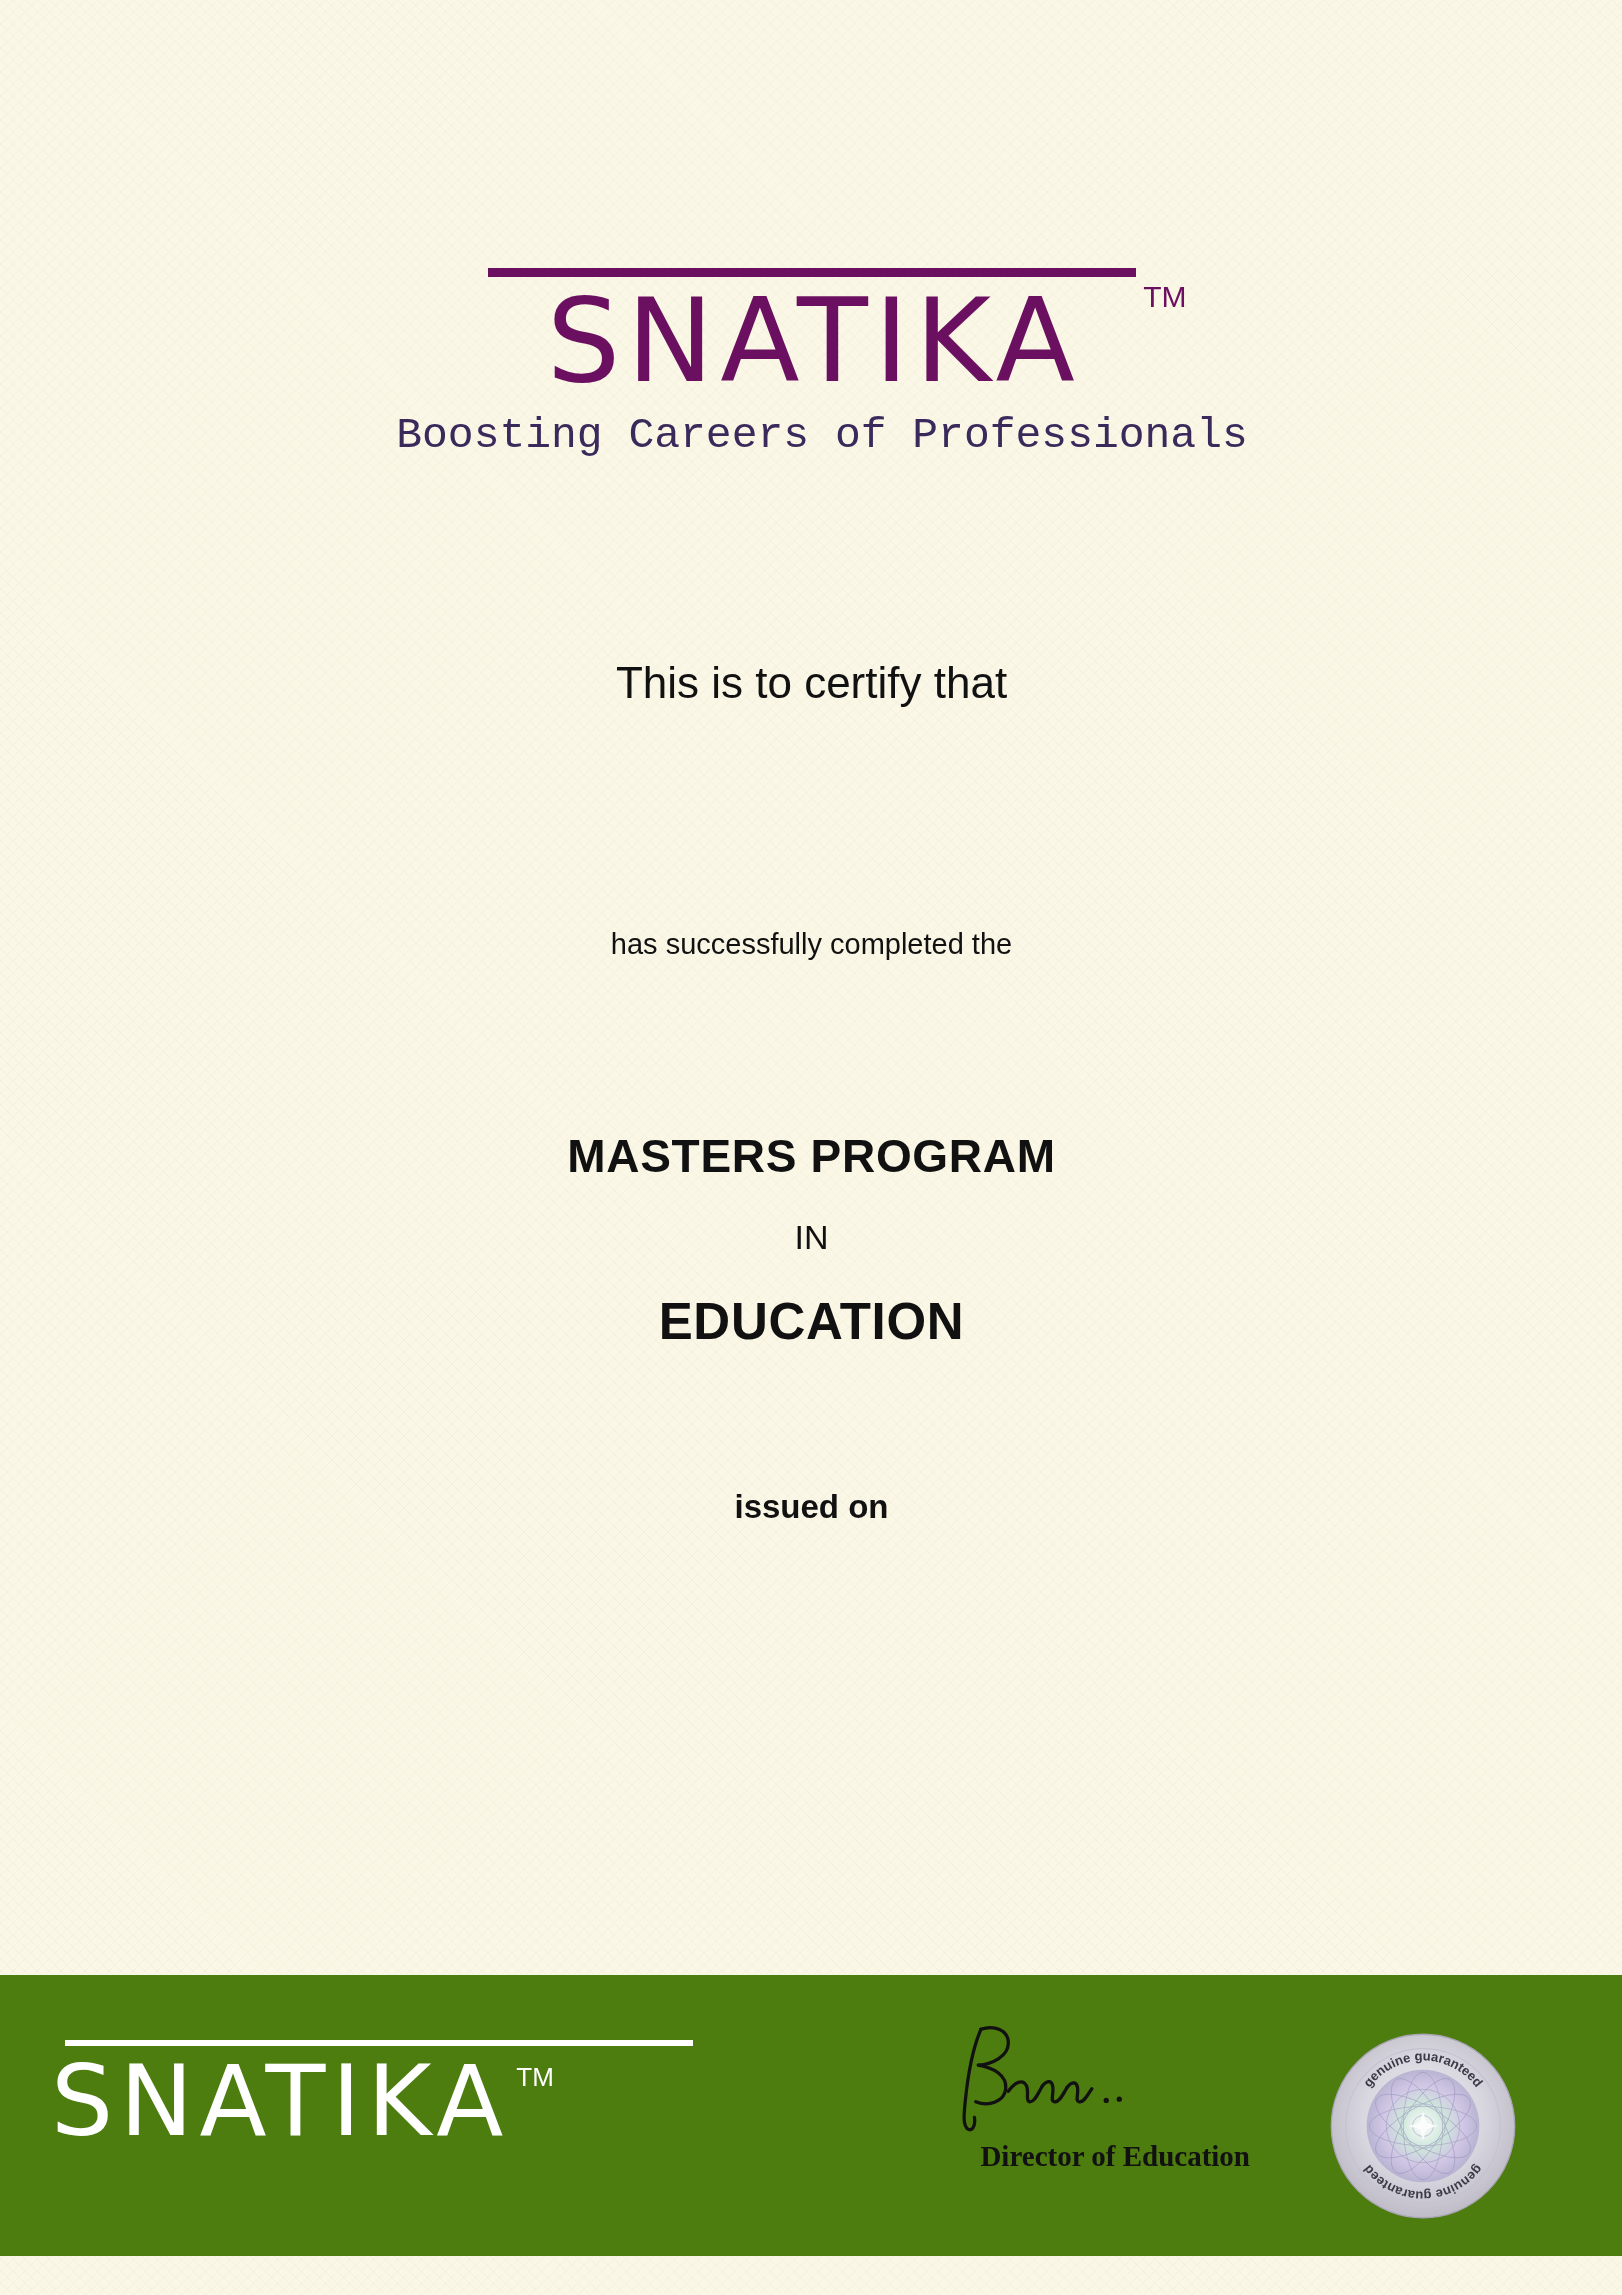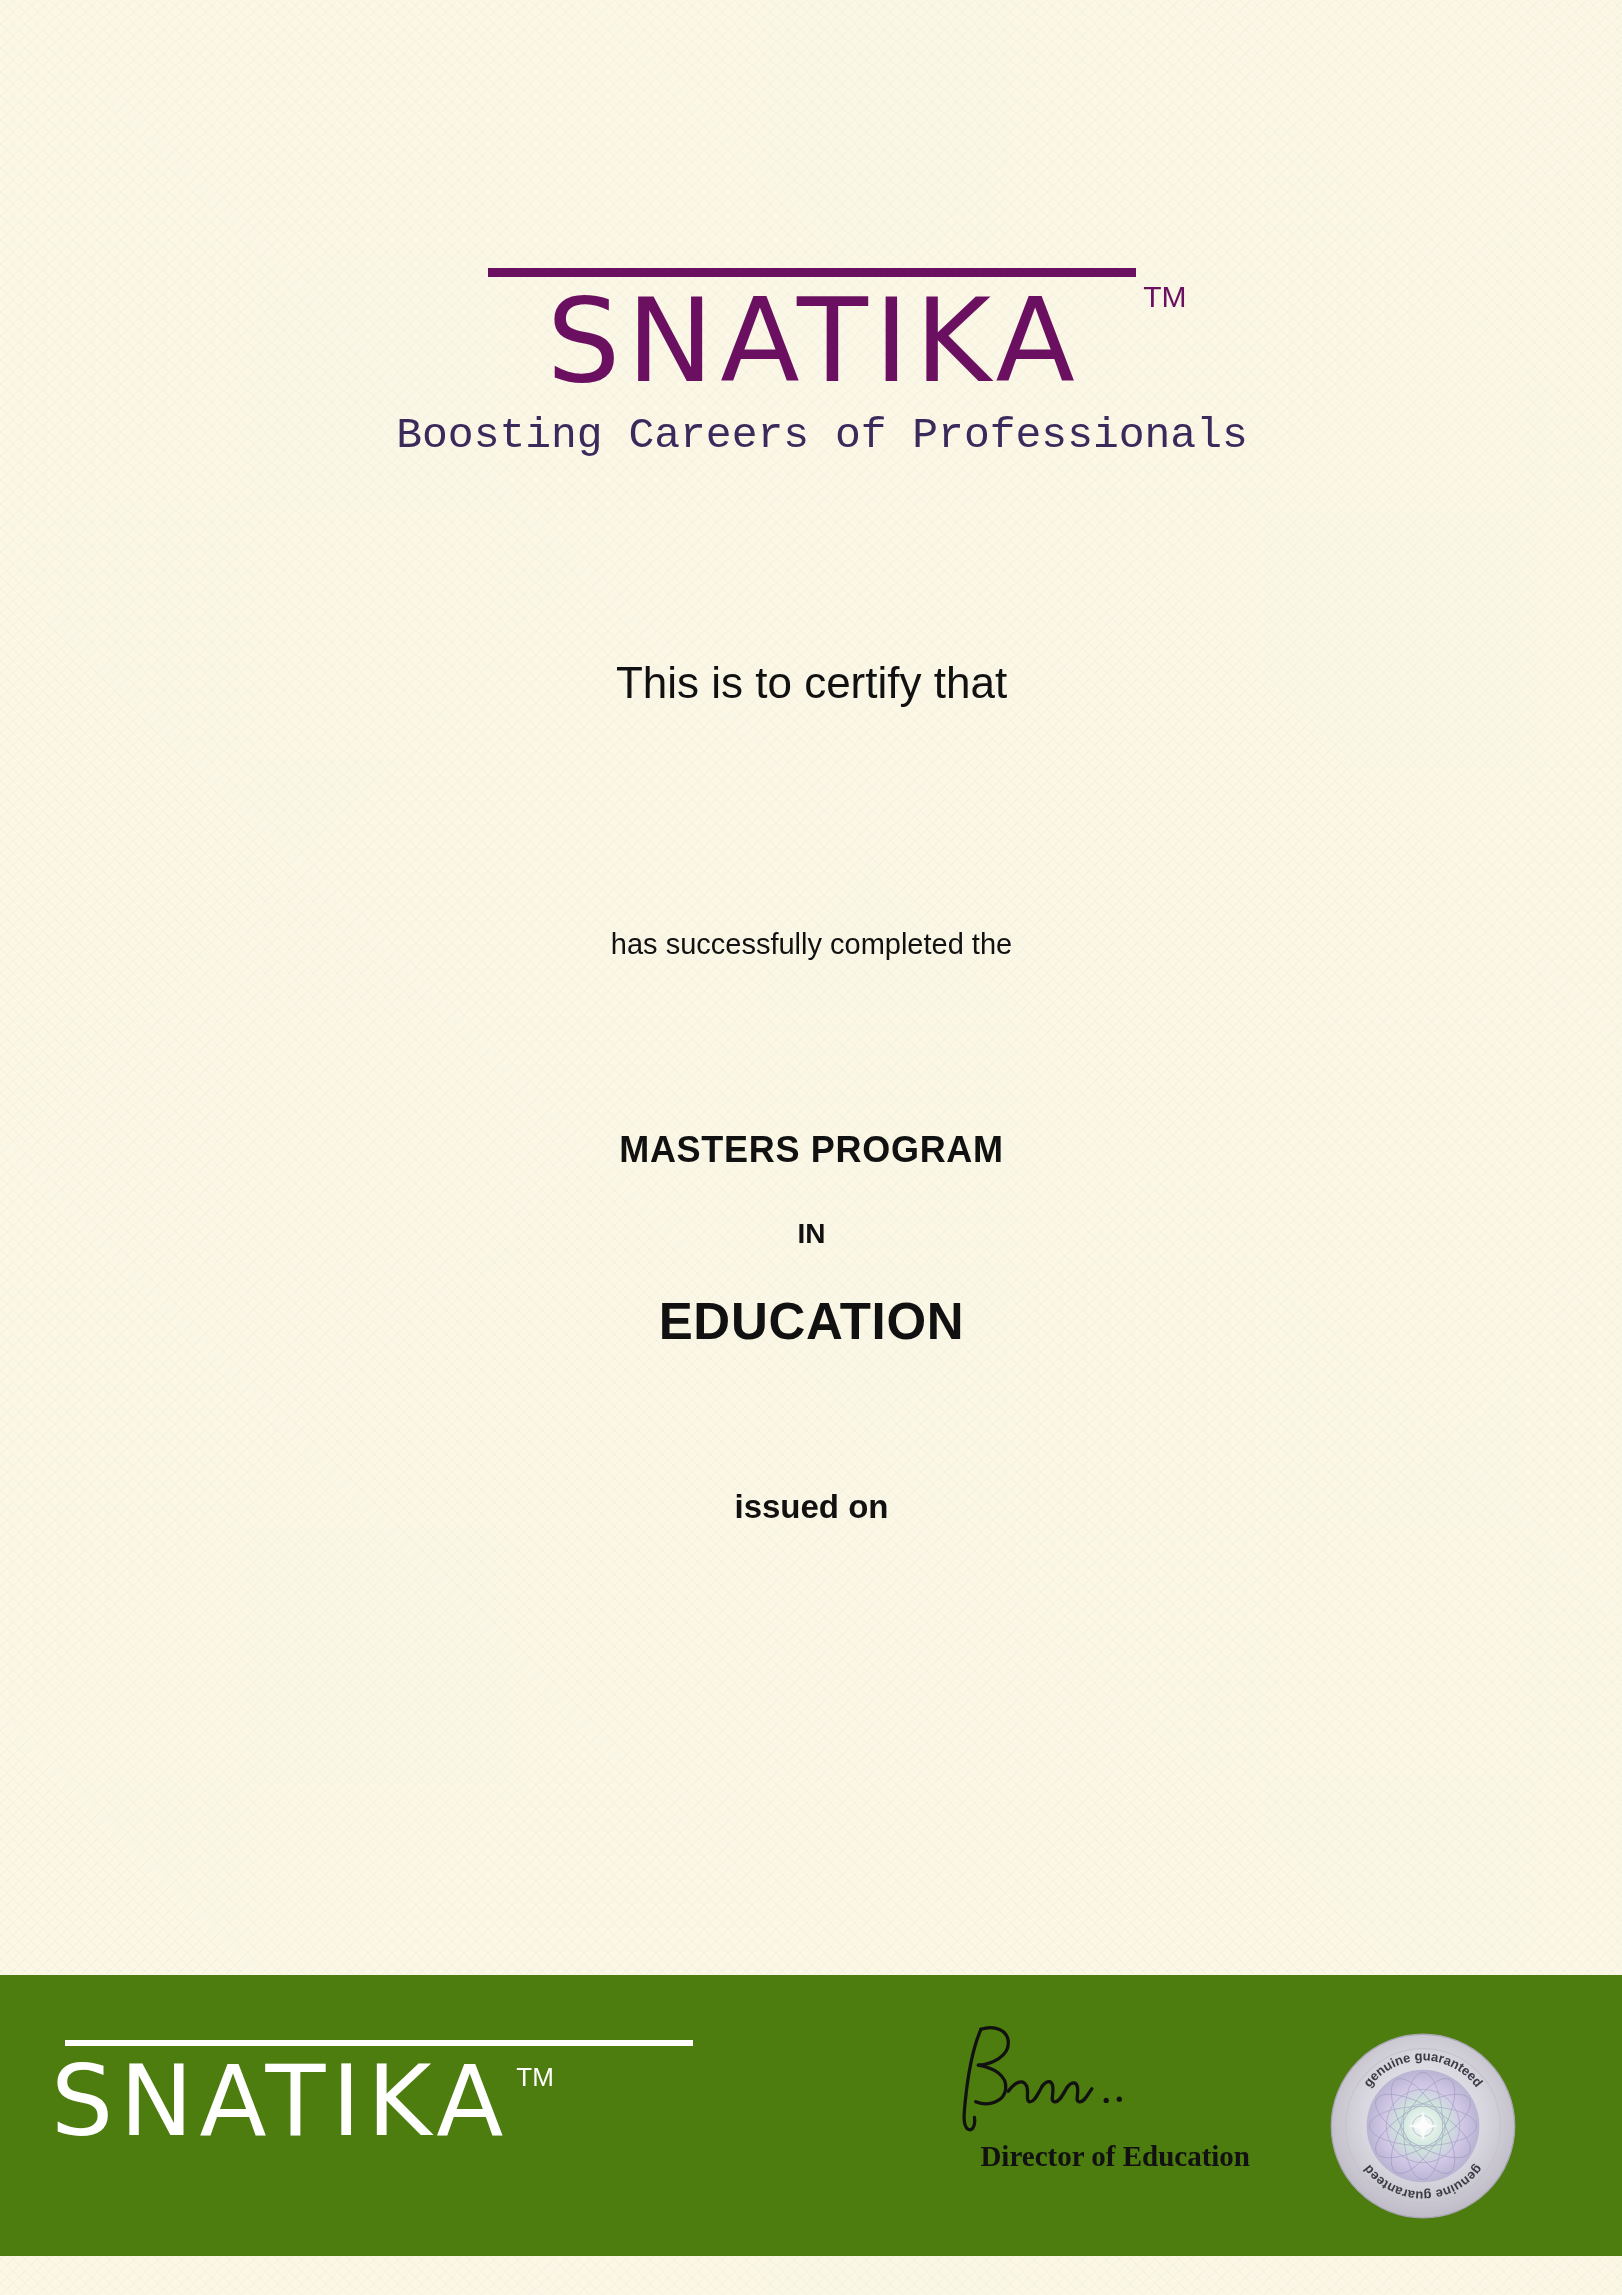--- a/index.html
+++ b/index.html
@@ -104,28 +104,28 @@
     font-weight: 400;
     min-height: 52px;
   }
   .completed-line {
     top: 928px;
     font-size: 29px;
     font-weight: 400;
   }
   .program-line {
     top: 1129px;
-    font-size: 36px;
+    font-size: 46px;
     font-weight: bold;
     letter-spacing: 0.7px;
   }
   .in-line {
     top: 1218px;
-    font-size: 28px;
-    font-weight: 700;
+    font-size: 34px;
+    font-weight: 400;
   }
   .subject-line {
     top: 1292px;
     font-size: 51px;
     font-weight: bold;
     letter-spacing: 0.7px;
   }
   .issued-line {
     top: 1466px;
     font-size: 33px;

